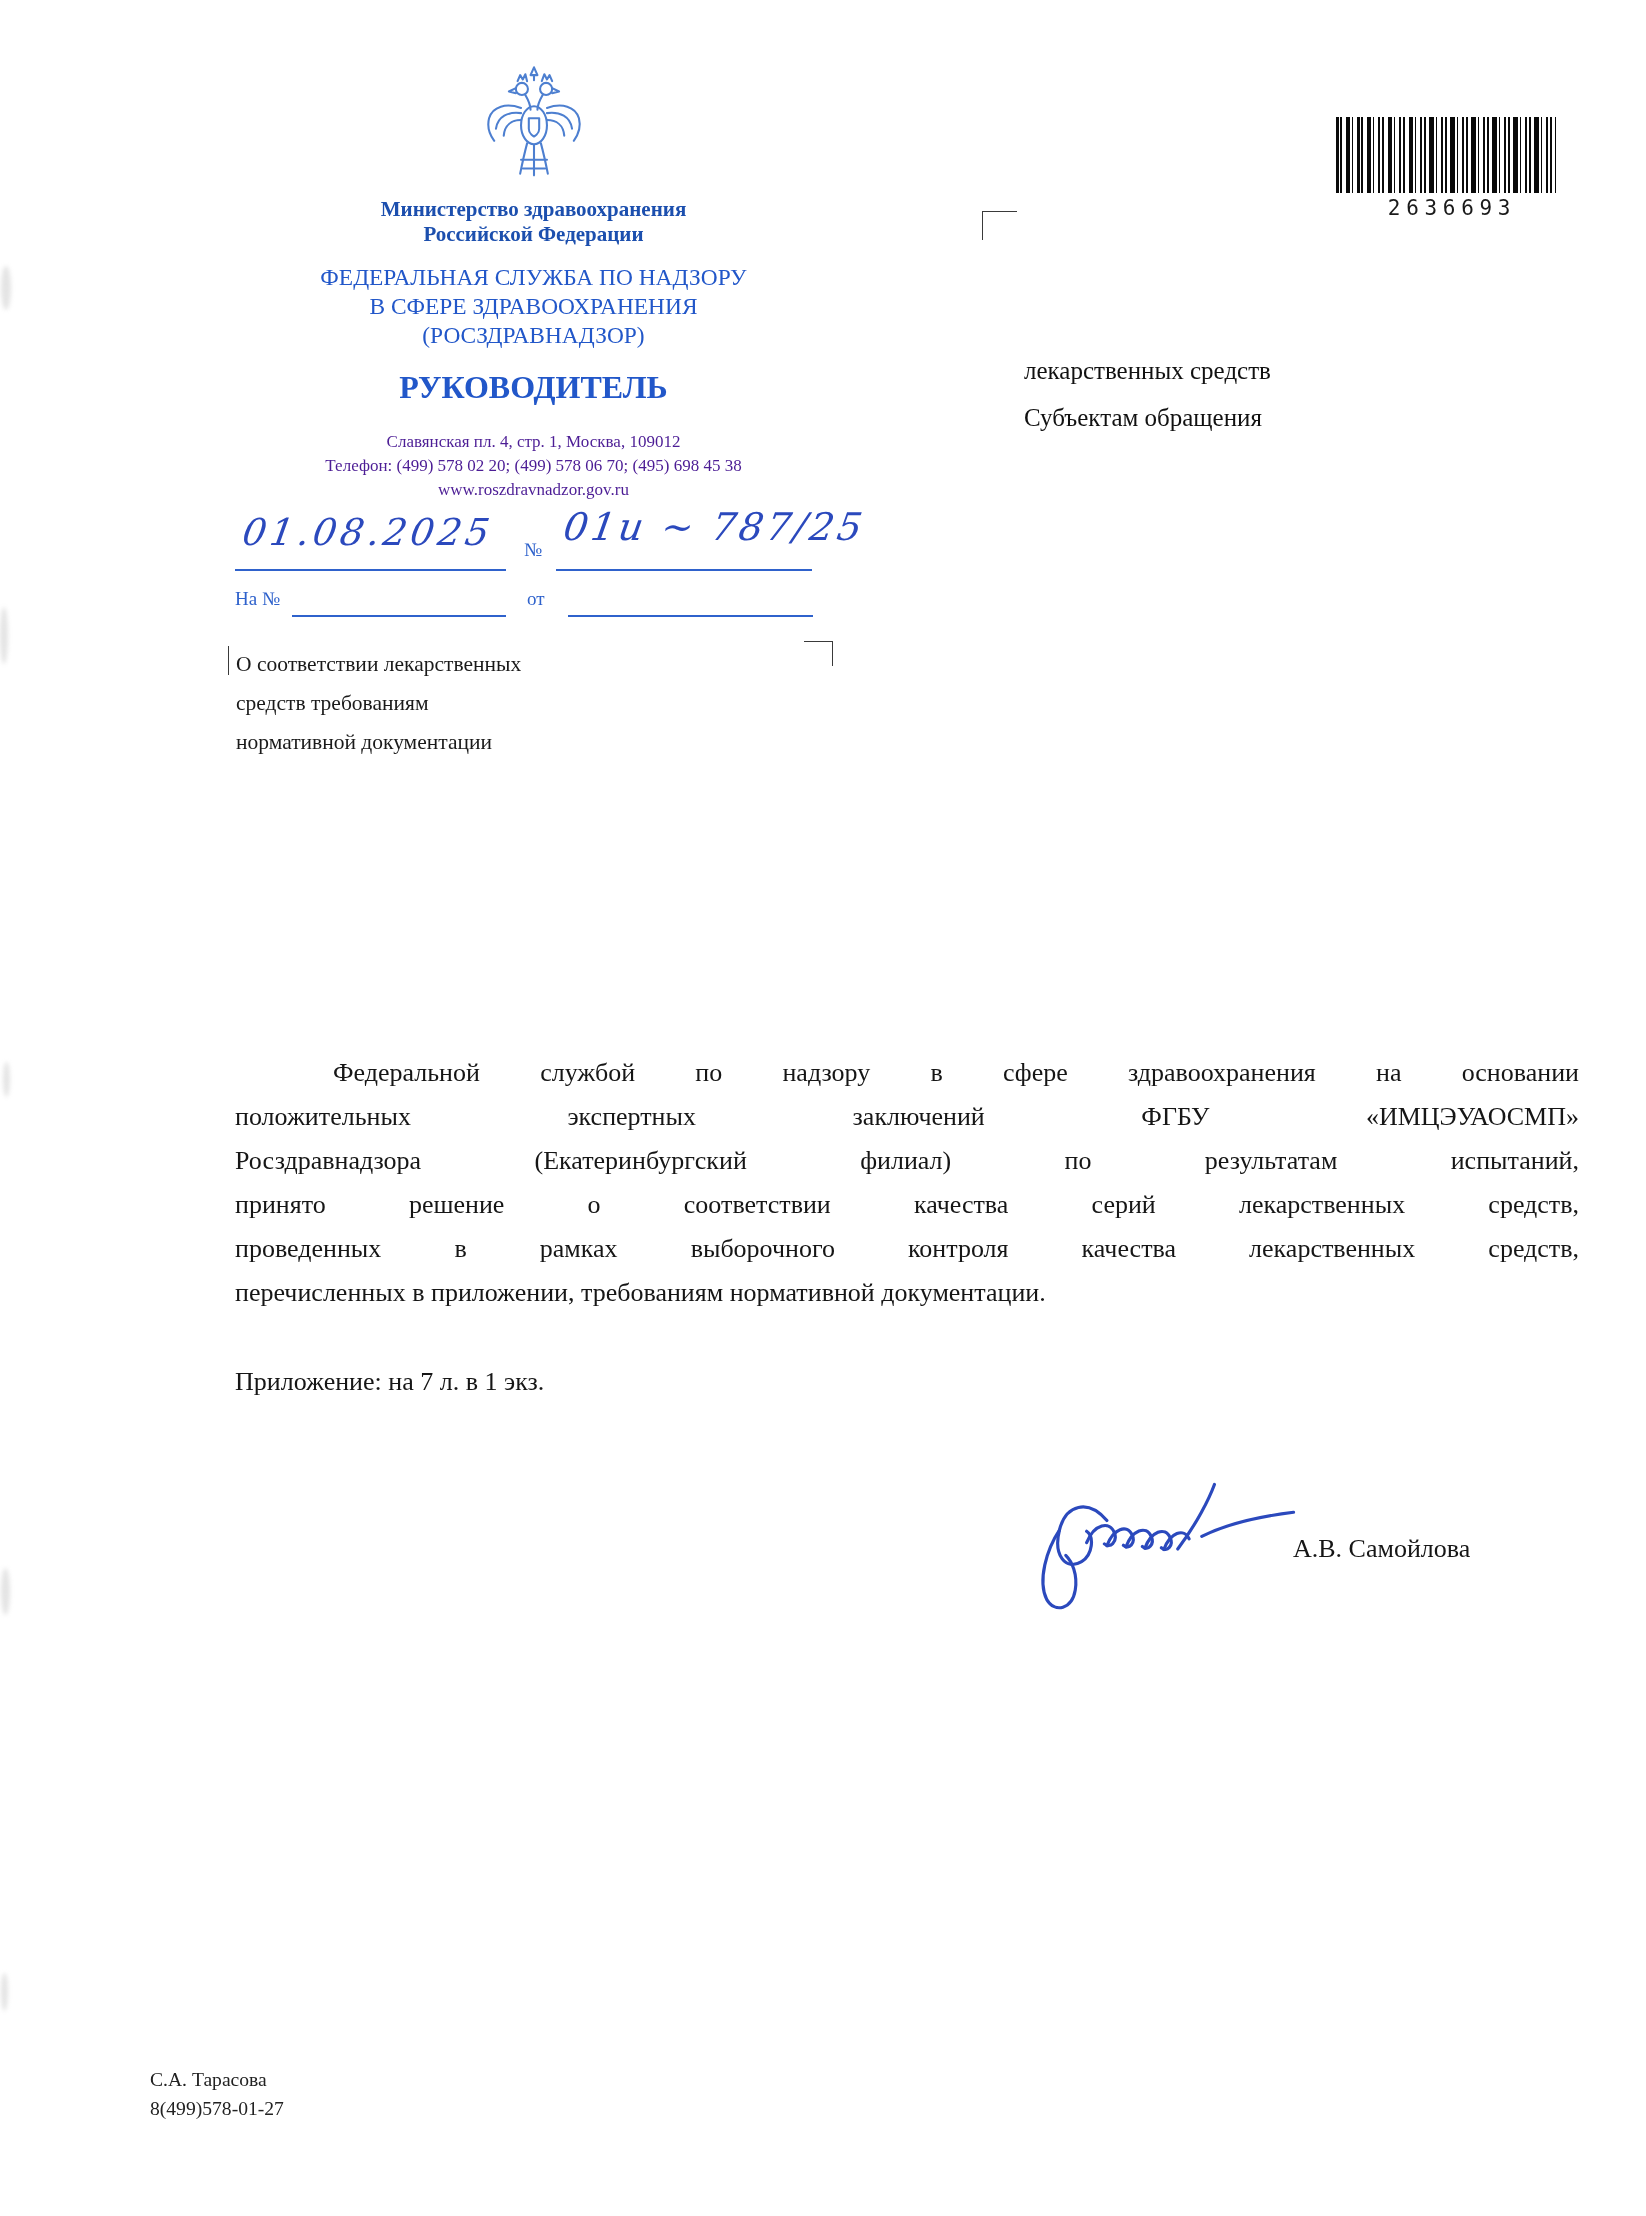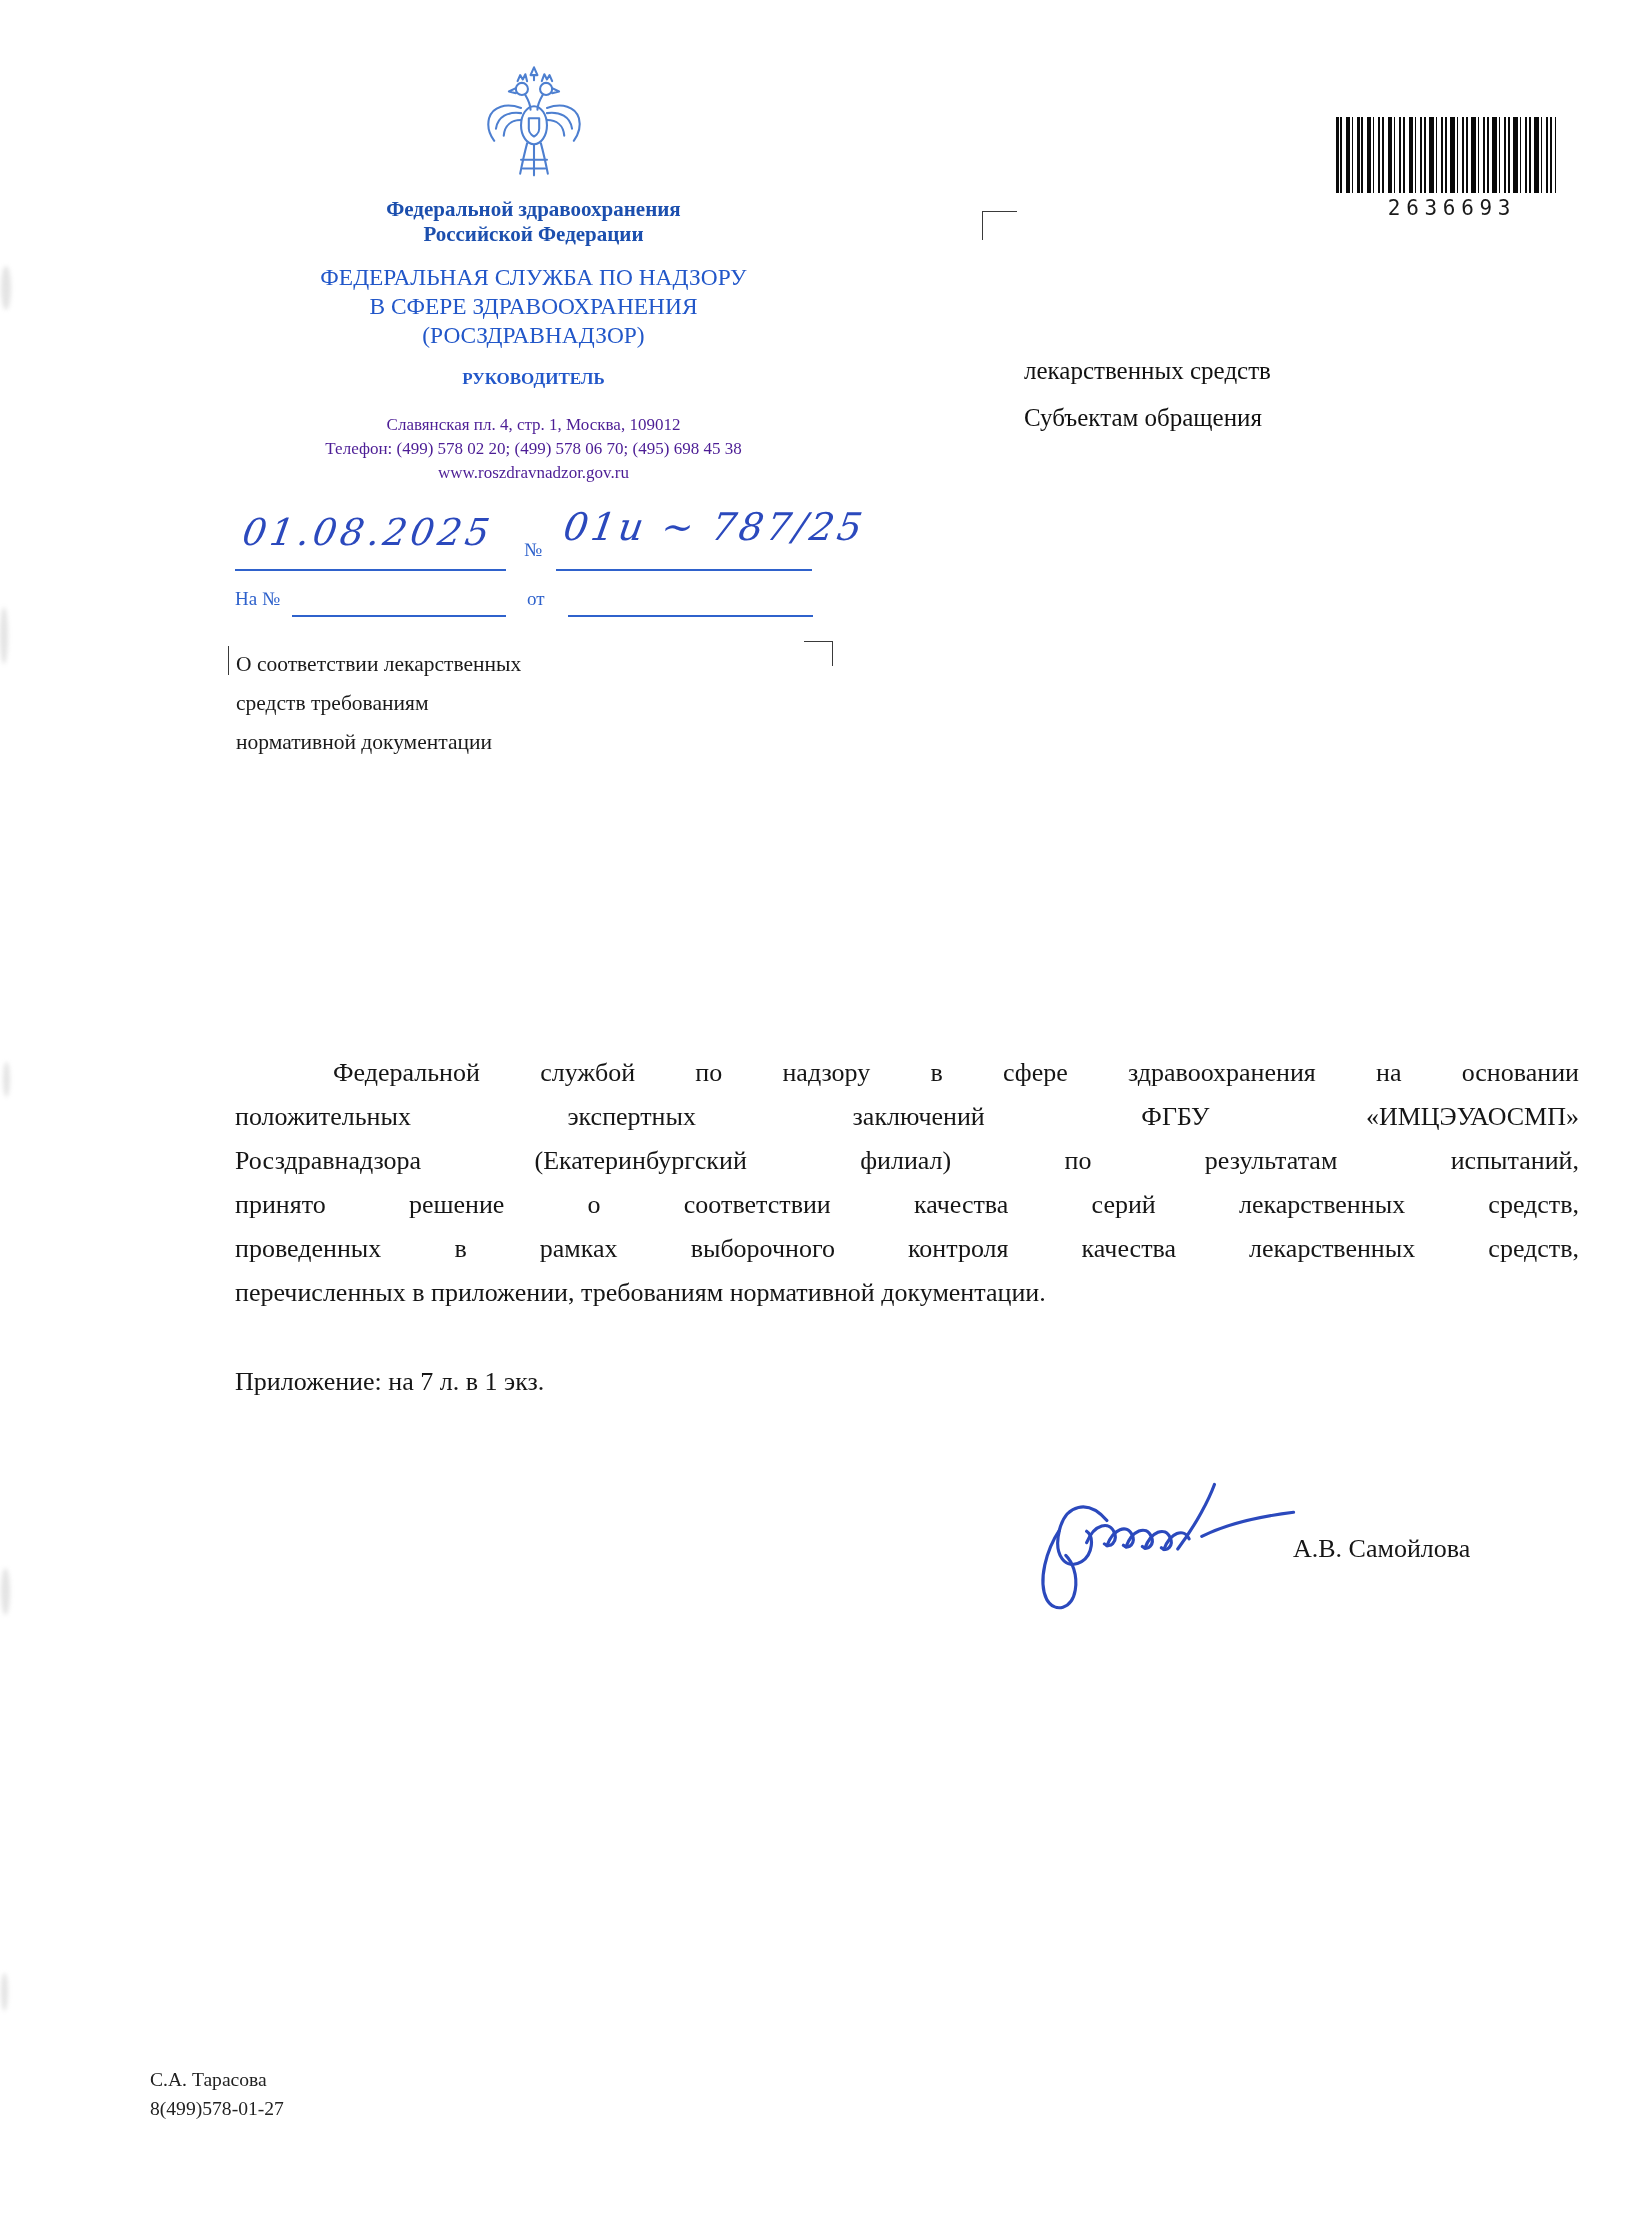--- a/index.html
+++ b/index.html
@@ -10,21 +10,21 @@
     background: #ffffff; overflow: hidden;
   }
   
   .letterhead {
     position: absolute; left: 213px; top: 63px; width: 641px;
     text-align: center; color: #2257c9;
   }
   .emblem { display: block; margin: 0 auto; }
   .ministry { margin-top: 12.6px; font-size: 21px; font-weight: bold; color: #1c4fae; line-height: 25px; }
   .agency  { margin-top: 16.4px; font-size: 23.4px; font-weight: normal; color: #2257c9; line-height: 29px; }
-  .position-title { margin-top: 19px; font-size: 17px; font-weight: bold; color: #2257c9; }
+  .position-title { margin-top: 19px; font-size: 32px; font-weight: bold; color: #2257c9; }
   .contacts { margin-top: 24px; font-size: 17px; color: #4c1d95; line-height: 24px; }
   
   .hand {
     position: absolute; font-family: "DejaVu Serif", serif; font-style: italic;
     color: #2b49bd; transform: skewX(-9deg); white-space: nowrap;
   }
   .hand-date { left: 243px; top: 511px; font-size: 37px; letter-spacing: 3.8px; }
   .hand-number { left: 564px; top: 505px; font-size: 38px; letter-spacing: 3.2px; }
   .uline { position: absolute; height: 1.9px; background: #2f62cc; }
   .u1 { left: 235px; top: 569px; width: 271px; }
@@ -120,21 +120,21 @@
       <path d="M 75 66 C 86 66 94 72 95 84"></path>
 
       <path d="M 52 93 C 48 108 46 118 44 128"></path>
       <path d="M 60 95 L 60 130"></path>
       <path d="M 68 93 C 72 108 74 118 76 128"></path>
       <path d="M 45 112 L 75 112"></path>
       <path d="M 47 122 L 73 122"></path>
     </svg>
 
     <div class="ministry">
-      <div>Федеральной здравоохранения</div>
+      <div>Министерство здравоохранения</div>
       <div>Российской Федерации</div>
     </div>
 
     <div class="agency">
       <div>ФЕДЕРАЛЬНАЯ СЛУЖБА ПО НАДЗОРУ</div>
       <div>В СФЕРЕ ЗДРАВООХРАНЕНИЯ</div>
       <div>(РОСЗДРАВНАДЗОР)</div>
     </div>
 
     <div class="position-title">РУКОВОДИТЕЛЬ</div>

